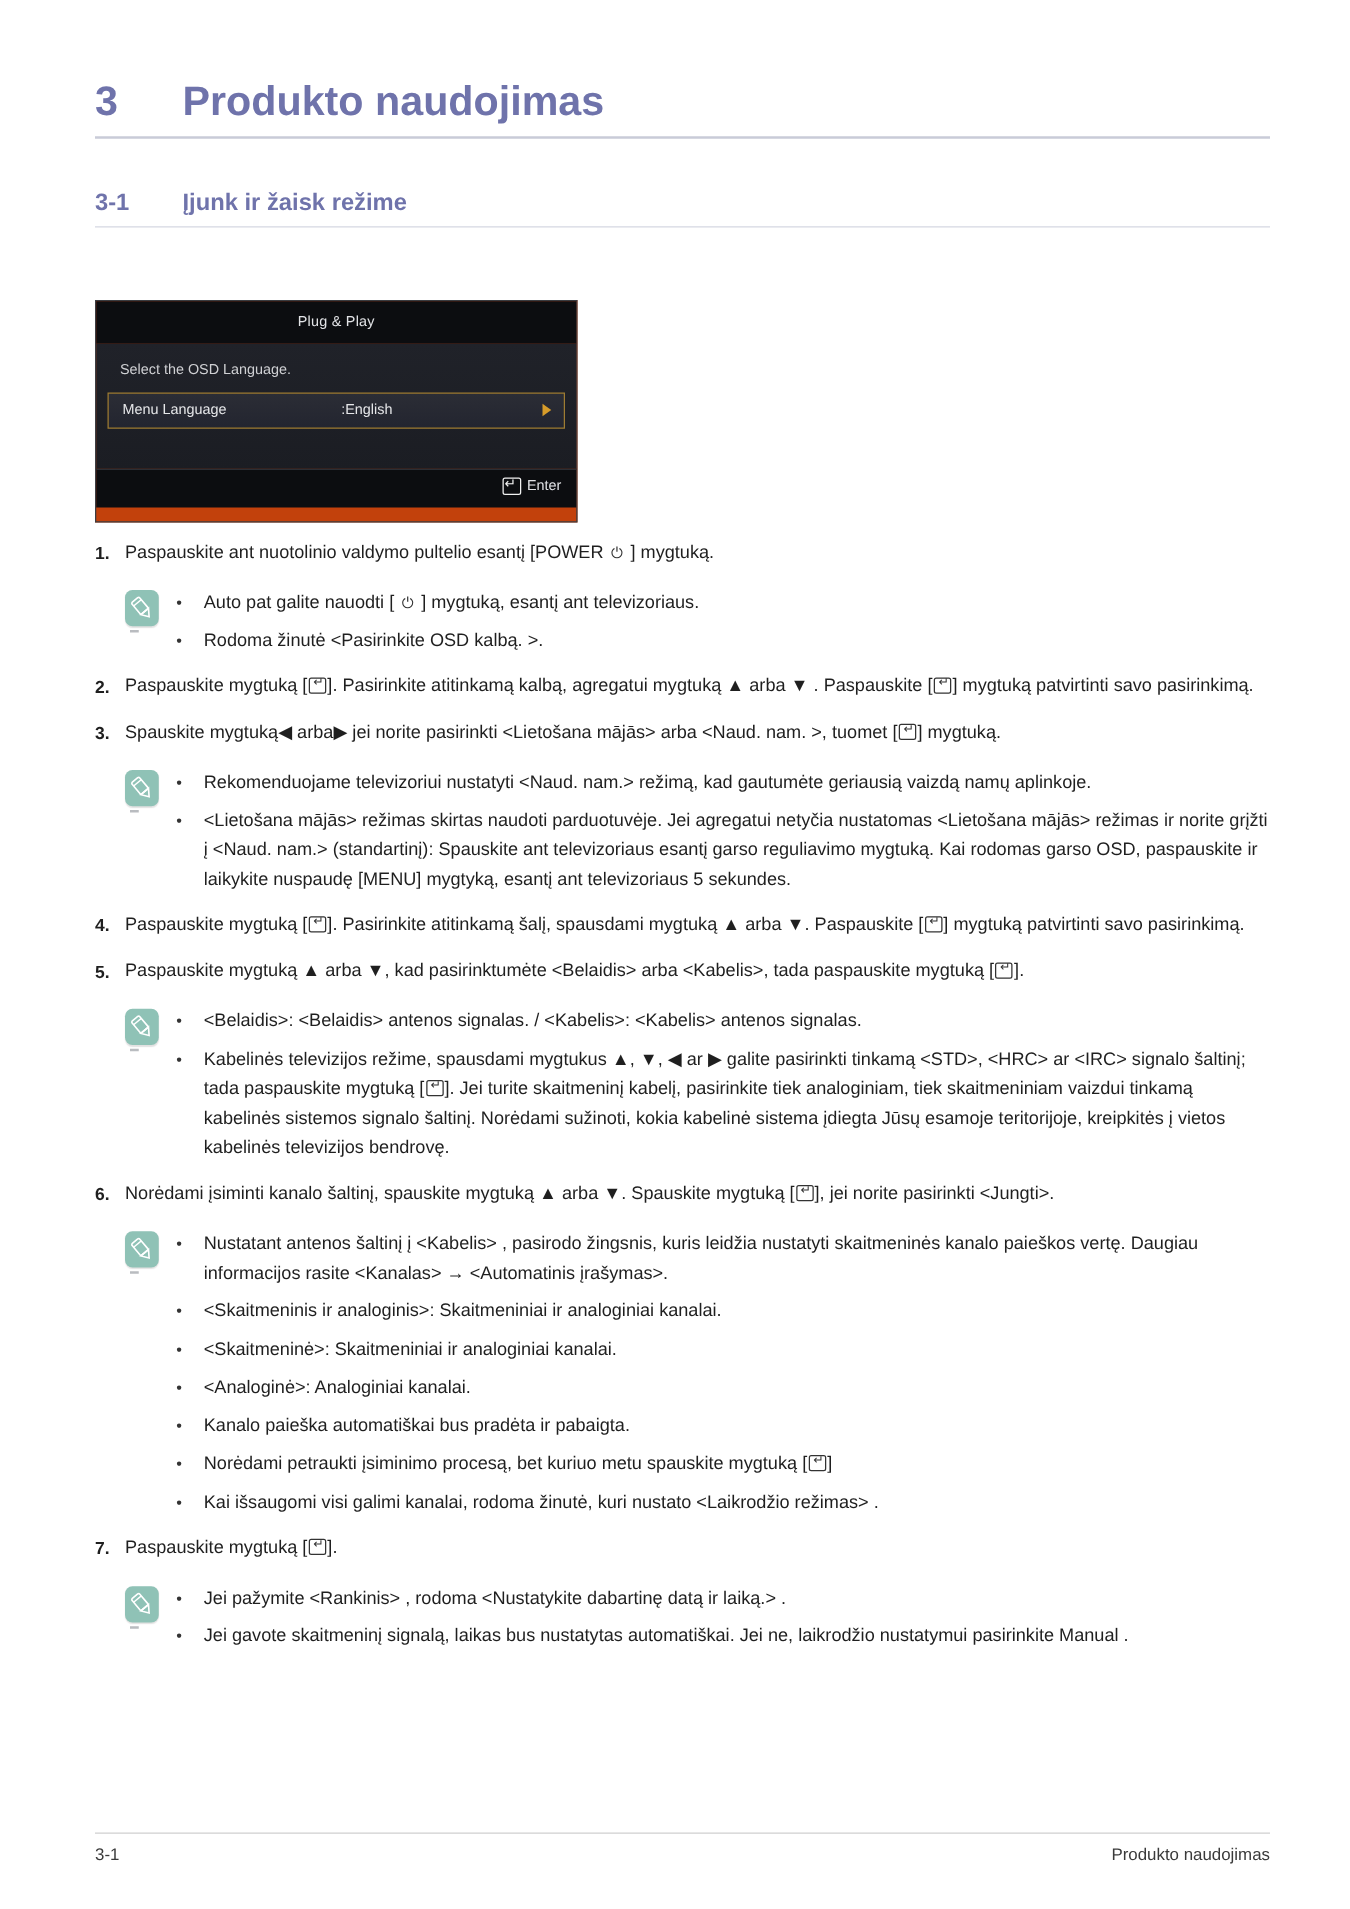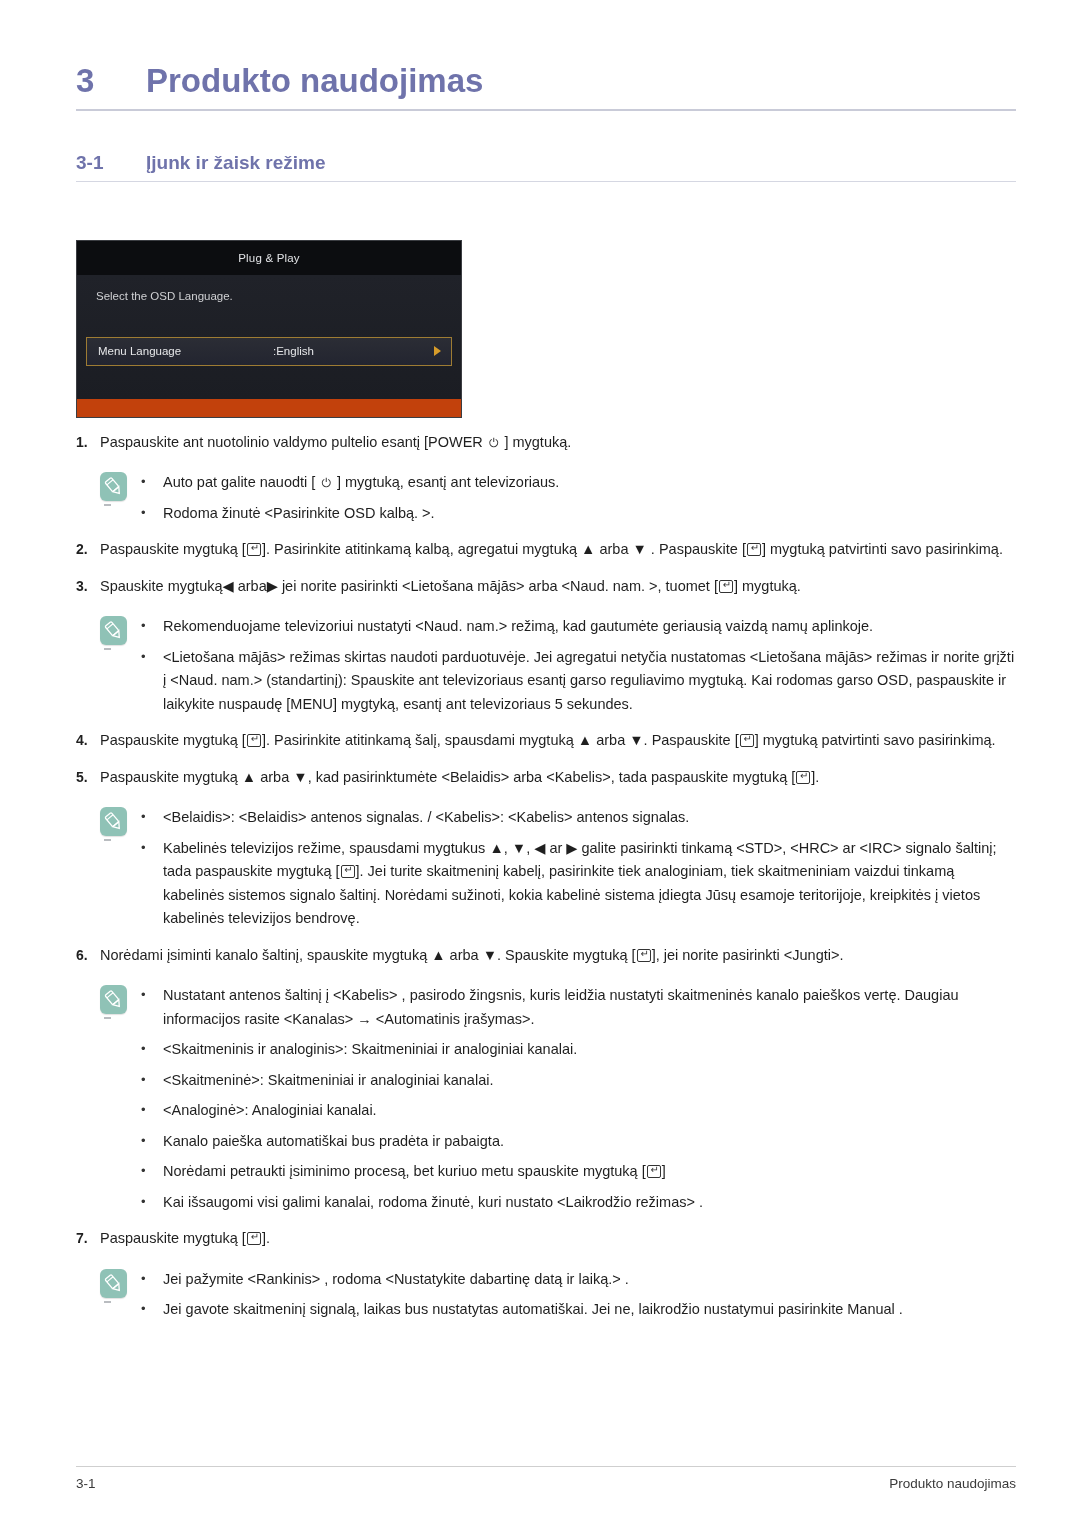--- a/index.html
+++ b/index.html
@@ -94,35 +94,35 @@
     height: 34px;
     line-height: 34px;
     text-align: center;
     background: #0c0d10;
     font-size: 11.5px;
     color: #e2e3e6;
     letter-spacing: .2px;
   }
   .osd-body {
     position: relative;
-    height: 124px;
+    height: 100px;
     background: linear-gradient(180deg,#202229 0%, #1b1d23 100%);
   }
   .osd-prompt {
     position: absolute;
     left: 19px;
     top: 15px;
     font-size: 11.5px;
     color: #cfd0d3;
   }
   .osd-row {
     position: absolute;
     left: 9px;
     right: 9px;
-    top: 62px;
+    top: 39px;
     height: 29px;
     border: 1px solid #9e7c33;
     background: linear-gradient(180deg,#2b2d35 0%, #232530 100%);
     box-sizing: border-box;
     padding-left: 24px;
   }
   .osd-row-label {
     position: absolute;
     left: 11px;
     top: 7px;
@@ -339,20 +339,26 @@
       <div class="osd">
         <div class="osd-title">Plug &amp; Play</div>
         <div class="osd-body">
           <div class="osd-prompt">Select the OSD Language.</div>
           <div class="osd-row">
             <span class="osd-row-label">Menu Language</span>
             <span class="osd-row-value">:English</span>
             <span class="osd-row-arrow"></span>
           </div>
         </div>
+        <div class="osd-foot">
+          <div class="osd-enter">
+            <span class="keybox"></span>
+            <span>Enter</span>
+          </div>
+        </div>
       </div>
     </div>
 
 
     <div class="steps">
 
       <div class="step">
         <span class="step-num">1.</span>
         <span class="step-text"><span>Paspauskite ant nuotolinio valdymo pultelio esantį [POWER </span><span class="k-power">⏻</span><span> ] mygtuką.</span></span>
       </div>

